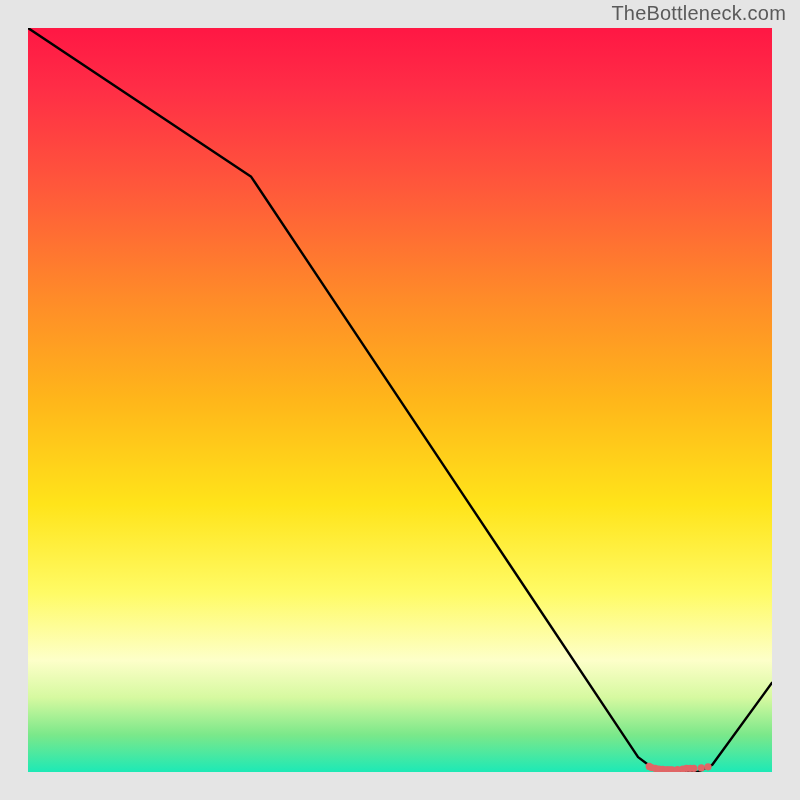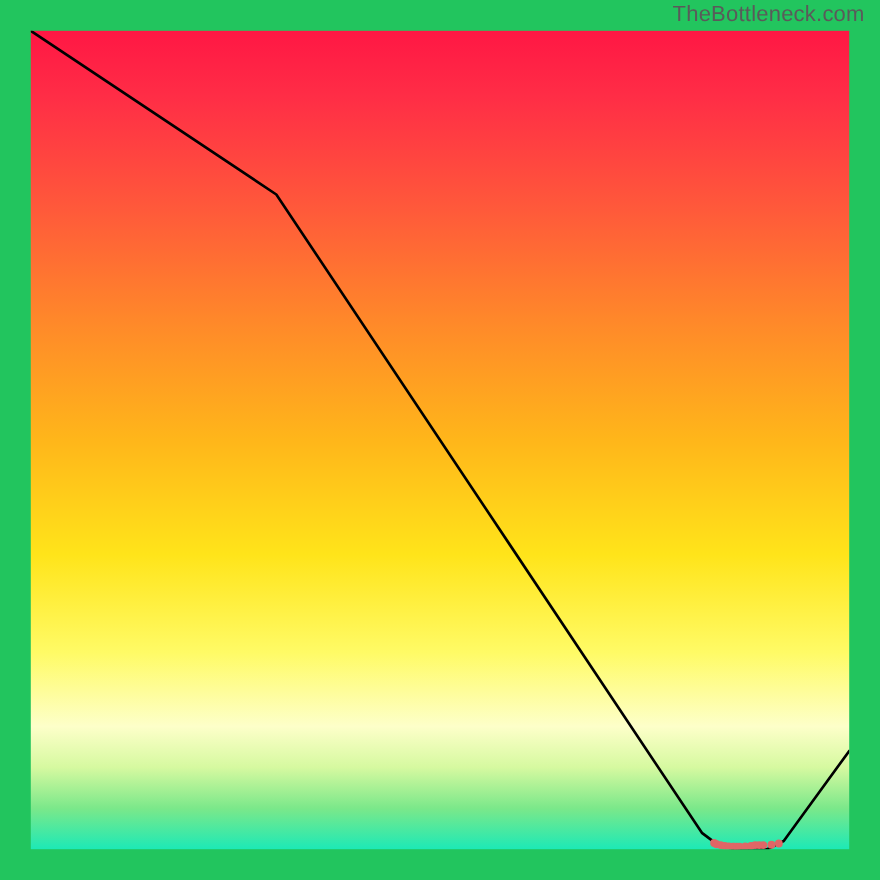--- a/index.html
+++ b/index.html
@@ -8,21 +8,21 @@
     width: 800px;
     height: 800px;
     background: #000;
     overflow: hidden;
     font-family: Arial, Helvetica, sans-serif;
   }
   .frame {
     position: relative;
     width: 800px;
     height: 800px;
-    background: #22c55e;
+    background: #e5e5e5;
   }
   .attribution {
     position: absolute;
     top: 2px;
     right: 14px;
     color: #5a5a5a;
     font-size: 20px;
     font-weight: 400;
     letter-spacing: 0.2px;
   }

